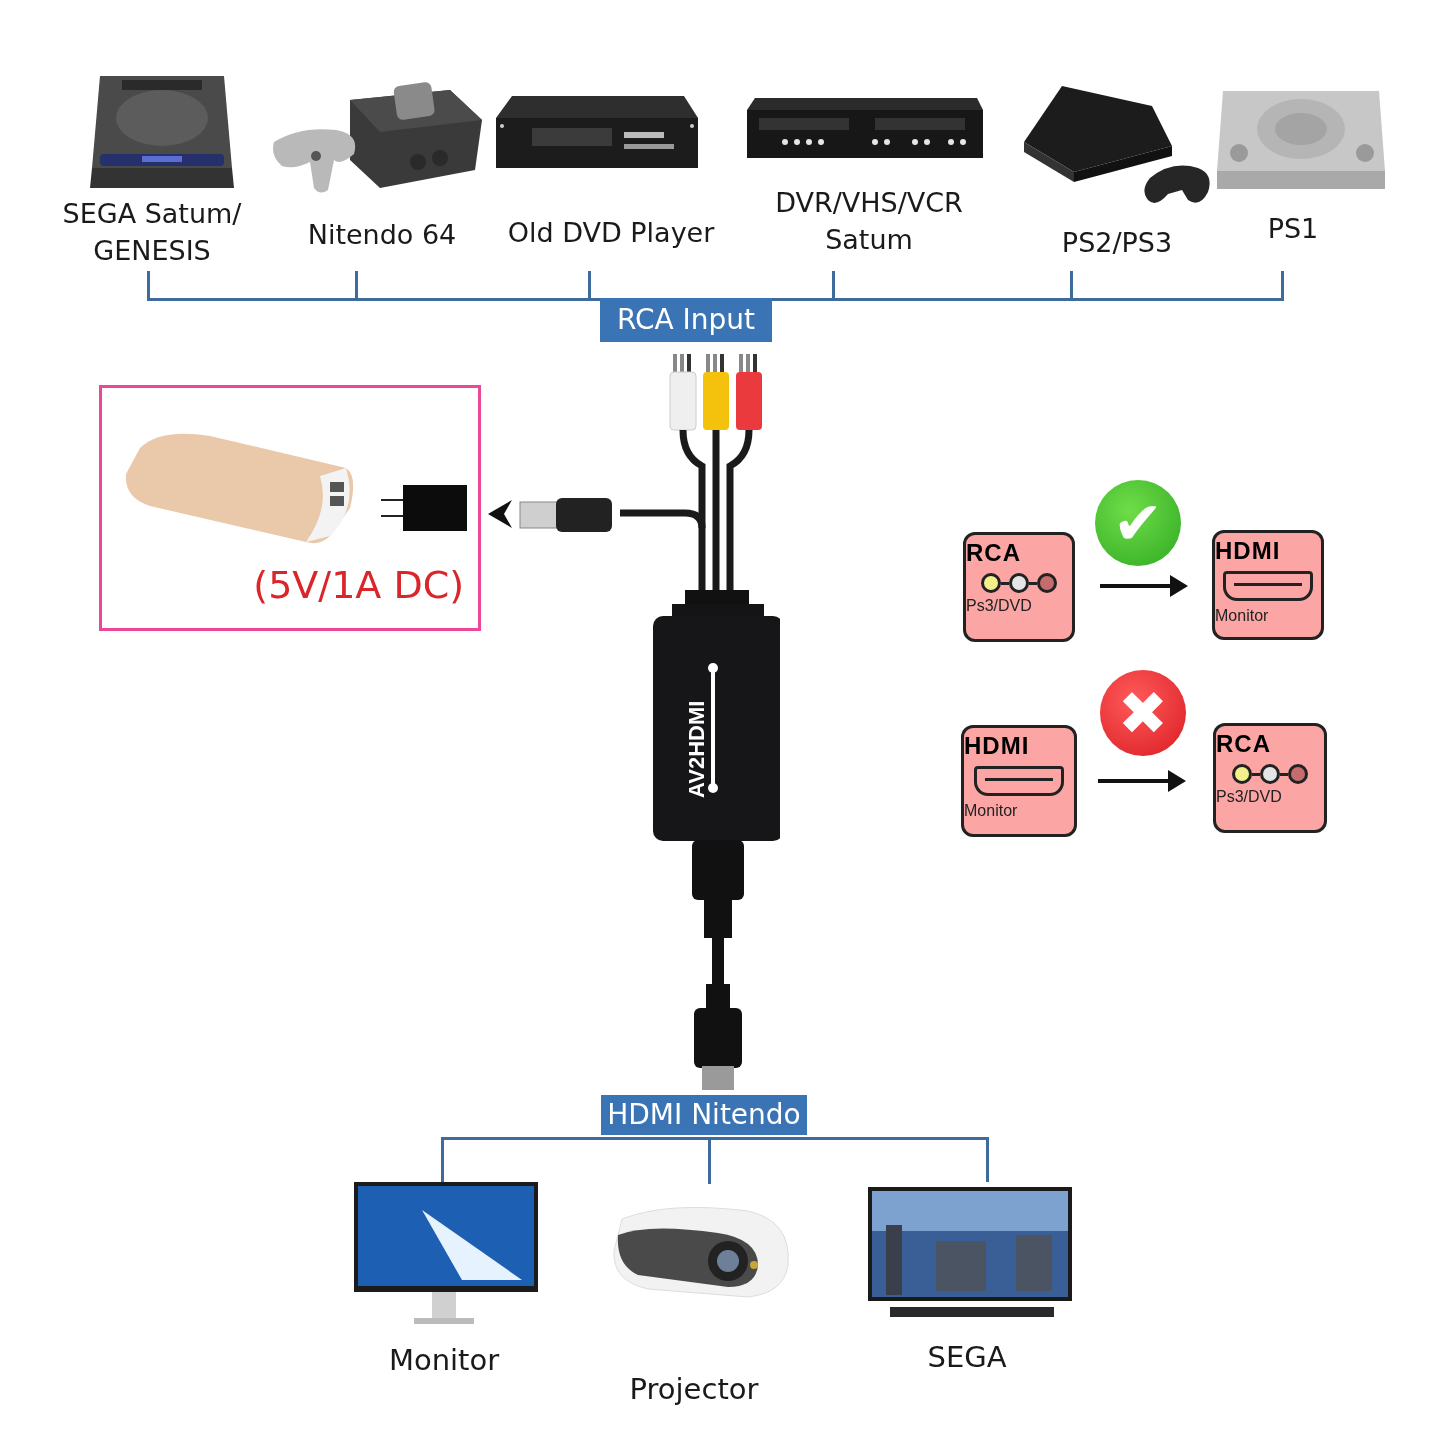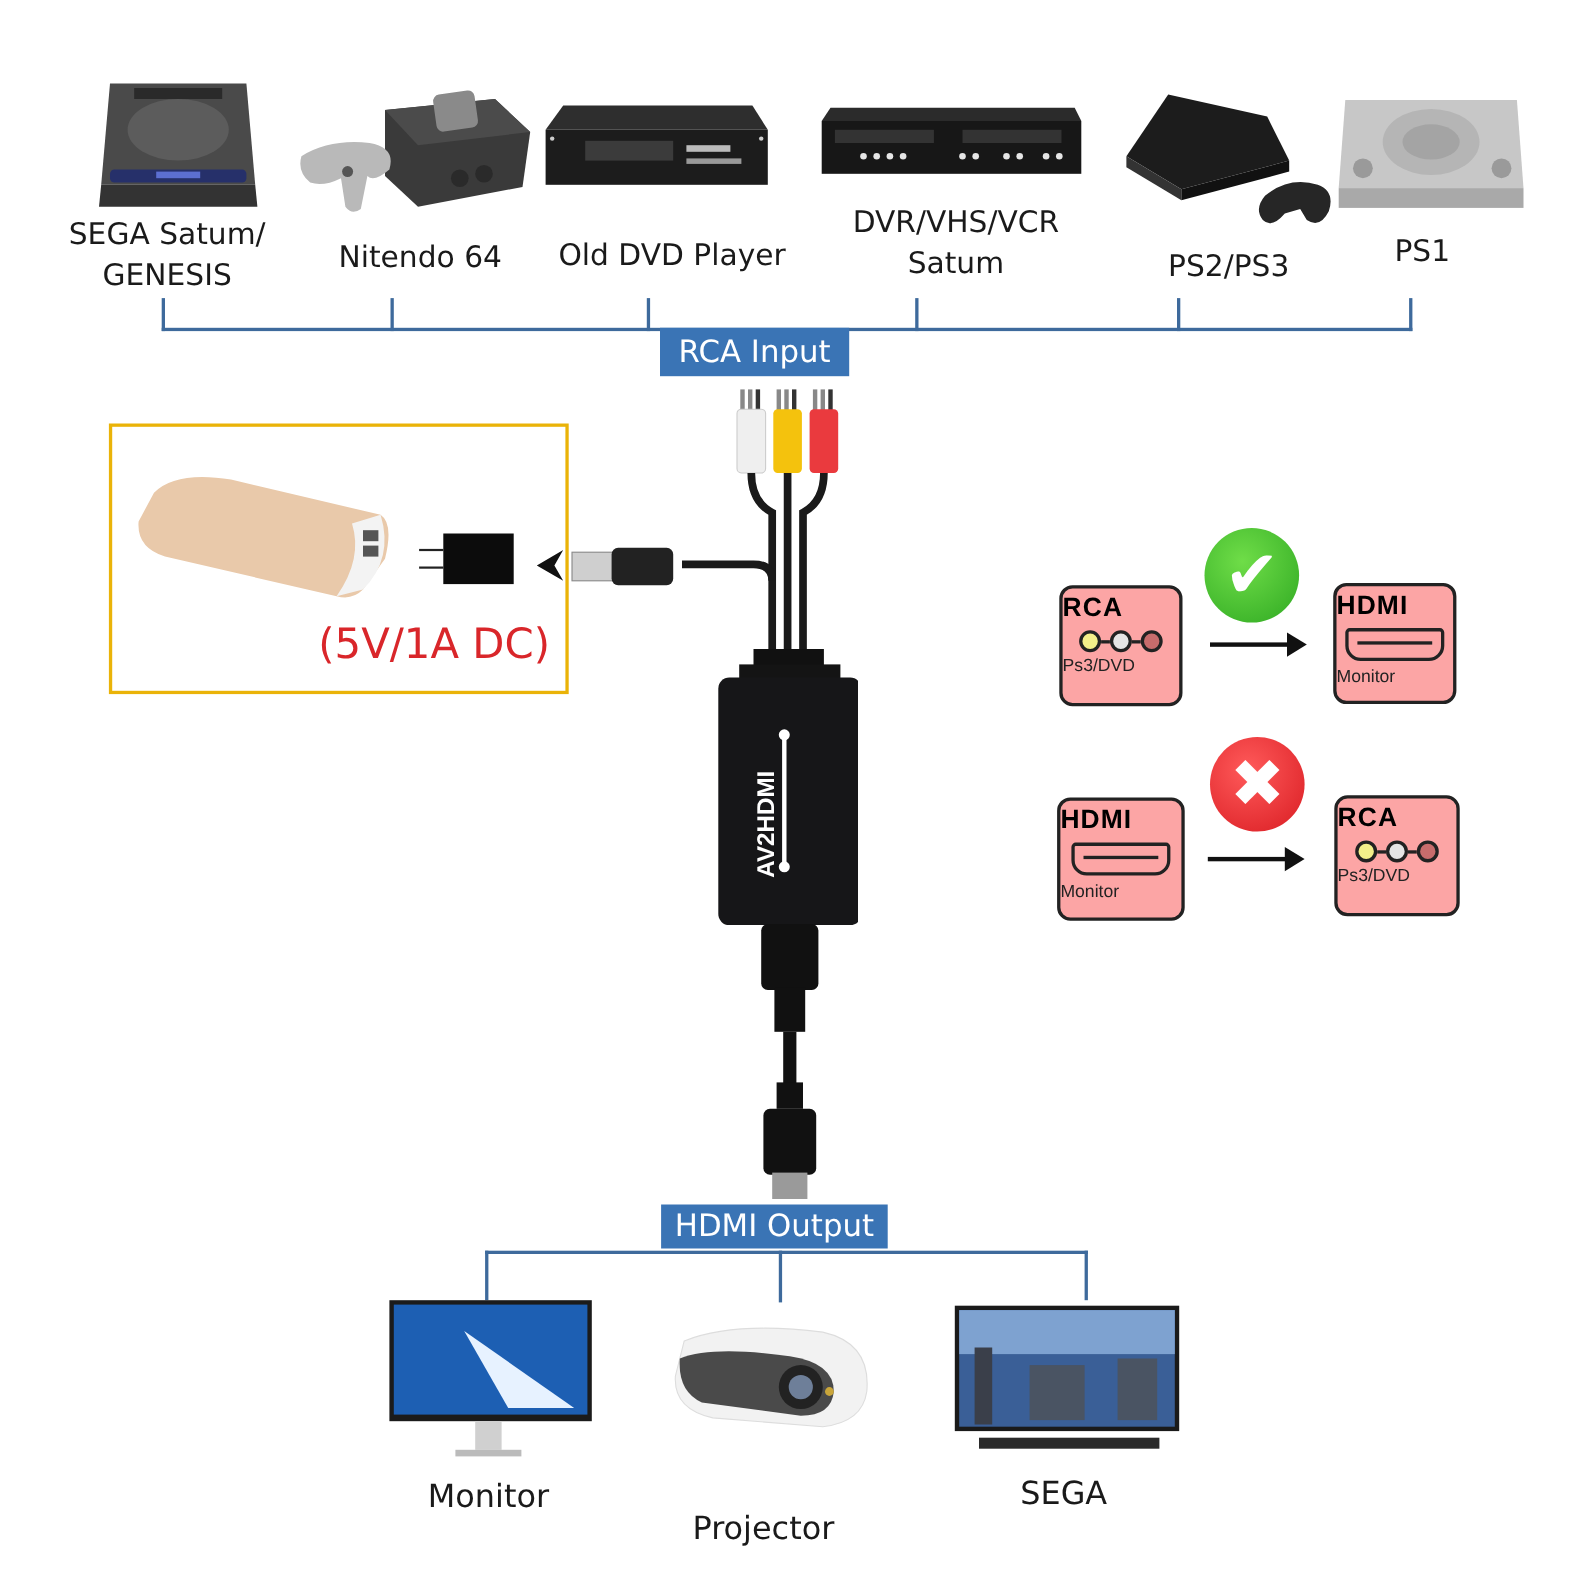--- a/index.html
+++ b/index.html
@@ -152,21 +152,21 @@
   <rect x="214" y="660" width="48" height="60" rx="6" fill="#111"></rect>
   <rect x="222" y="718" width="32" height="24" fill="#9a9a9a"></rect>
 </svg>
 
 <svg class="abs" style="left:484px;top:490px" width="140" height="50">
   <polygon points="4,24 28,10 20,24 28,38" fill="#111"></polygon>
   <rect x="36" y="12" width="38" height="26" fill="#cfcfcf" stroke="#888"></rect>
   <rect x="72" y="8" width="56" height="34" rx="6" fill="#222"></rect>
 </svg>
 
-<div class="abs" style="left:99px;top:385px;width:376px;height:240px;border:3px solid #eab308;padding-left:36px;">
+<div class="abs" style="left:99px;top:385px;width:376px;height:240px;border:3px solid #ec4899;">
   <svg class="abs" style="left:18px;top:40px" width="240" height="120">
     <path d="M20 20 Q40 0 90 8 L226 40 Q238 48 230 80 L210 108 Q200 118 186 114 L30 78 Q4 70 6 46 Z" fill="#e9c9aa"></path>
     <path d="M186 114 L210 108 Q238 80 226 40 L200 48 Q210 80 186 114 Z" fill="#f3f3f3"></path>
     <rect x="210" y="54" width="14" height="10" fill="#555"></rect>
       <rect x="210" y="68" width="14" height="10" fill="#555"></rect>
   </svg>
   <svg class="abs" style="left:275px;top:95px" width="100" height="60">
     <rect x="4" y="16" width="22" height="2" fill="#222"></rect>
       <rect x="4" y="32" width="22" height="2" fill="#222"></rect>
     <rect x="26" y="2" width="64" height="46" fill="#0c0c0c"></rect>
@@ -209,21 +209,21 @@
         <span class="c" style="background:#f3ef8a"></span>
         <span class="w"></span>
         <span class="c" style="background:#e5e5e5"></span>
         <span class="w"></span>
         <span class="c" style="background:#c76c6c"></span>
       </div>
     <div class="s">Ps3/DVD</div>
   </div>
 </div>
 
-<div class="tag" style="left:601px;top:1095px;width:206px;line-height:40px">HDMI Output</div>
+<div class="tag" style="left:601px;top:1095px;width:206px;line-height:40px">HDMI Nitendo</div>
 <div>
   <div class="line" style="left:441px;top:1137px;width:548px;height:3px"></div>
   <div class="line" style="left:441px;top:1137px;width:3px;height:45px"></div>
   <div class="line" style="left:708px;top:1137px;width:3px;height:47px"></div>
   <div class="line" style="left:986px;top:1137px;width:3px;height:45px"></div>
 </div>
 
 <svg class="abs" style="left:352px;top:1180px" width="190" height="150">
   <rect x="2" y="2" width="184" height="110" fill="#1b1b1b"></rect>
   <rect x="6" y="6" width="176" height="100" fill="#1d5fb3"></rect>

